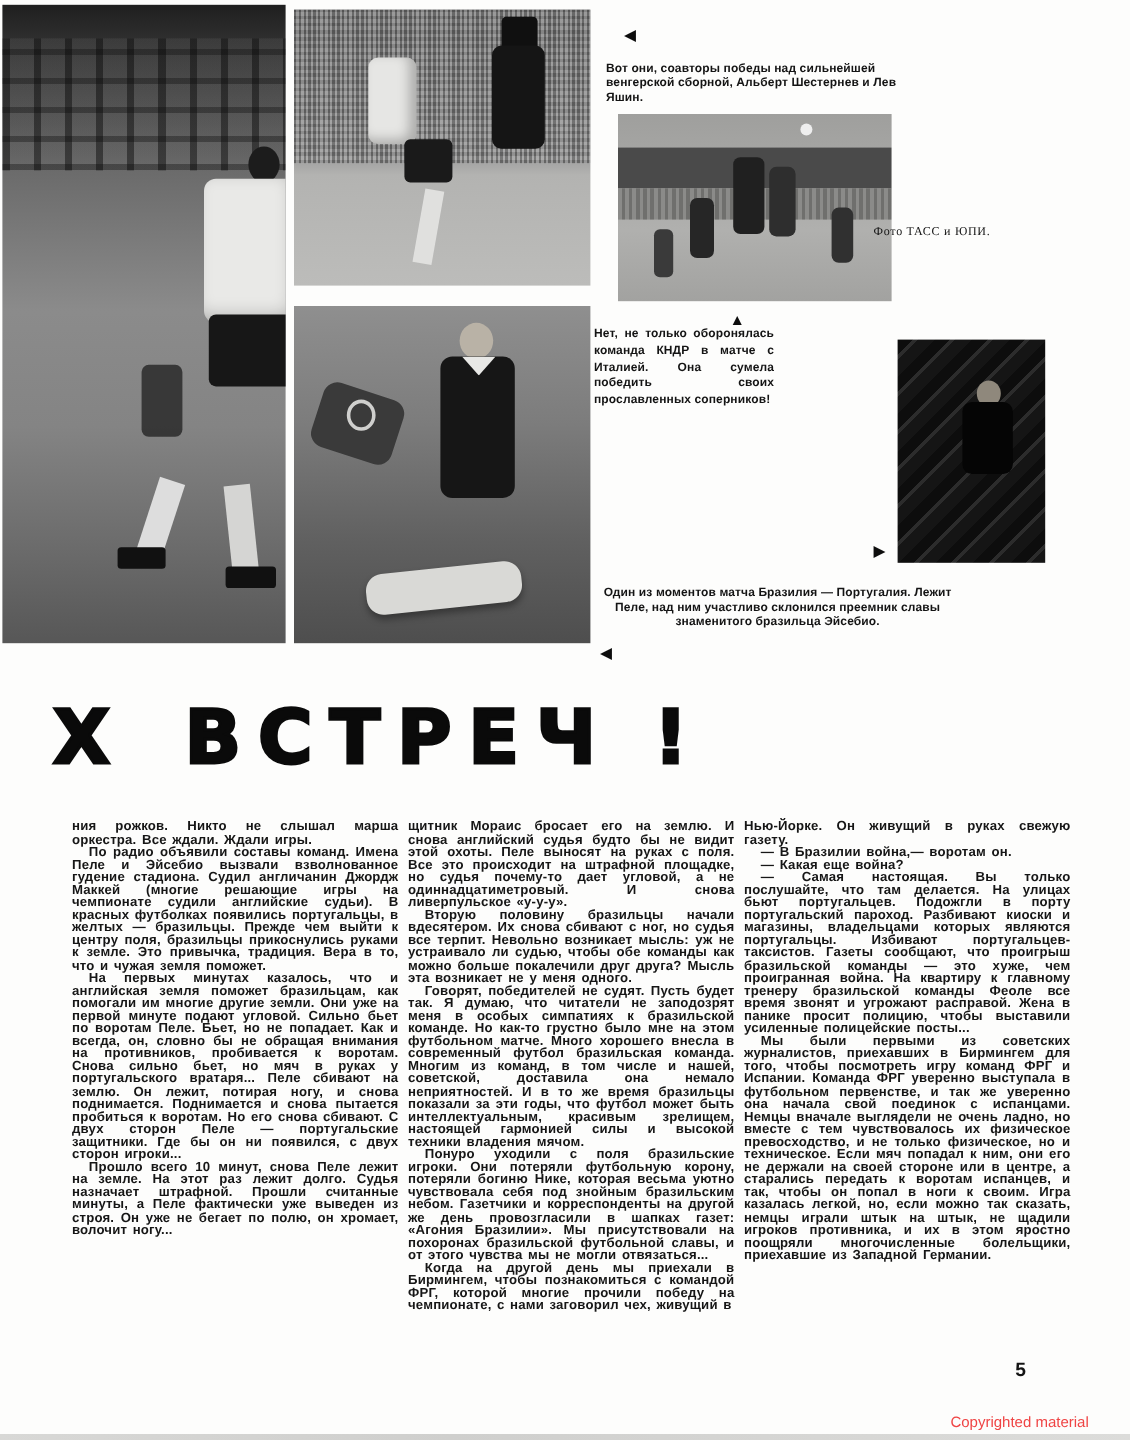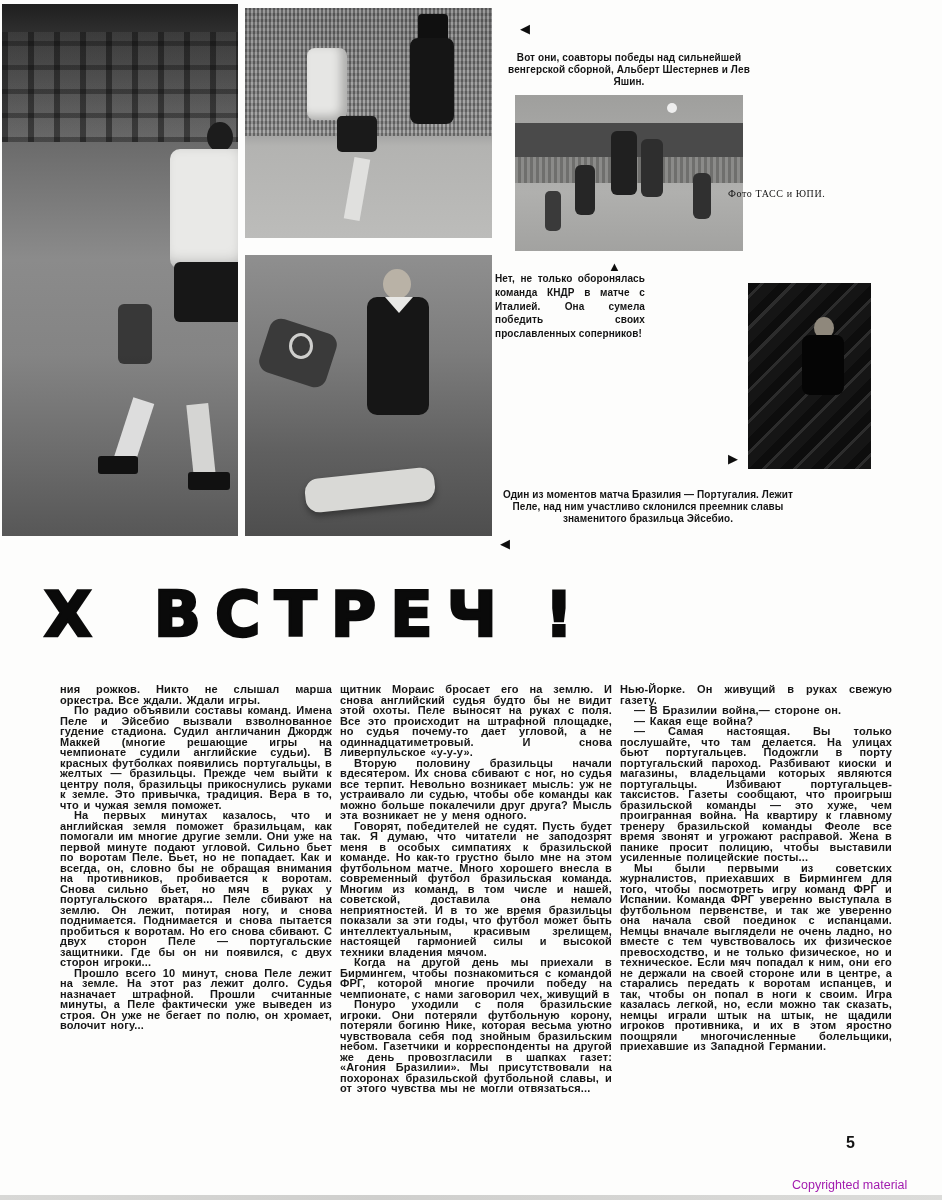--- a/index.html
+++ b/index.html
@@ -57,21 +57,21 @@
   #photo-kndr .p4{left:178px;top:78px;width:18px;height:46px;background:#303030;border-radius:6px;}
   #photo-kndr .p5{left:30px;top:96px;width:16px;height:40px;background:#3a3a3a;border-radius:5px;}
 
   #photo-feola{left:748px;top:283px;width:123px;height:186px;
     background:repeating-linear-gradient(135deg,#0d0d0d 0 9px,#2c2c2c 9px 12px,#151515 12px 22px);}
   #photo-feola .face{left:66px;top:34px;width:20px;height:22px;border-radius:50%;background:#8f887c;}
   #photo-feola .body{left:54px;top:52px;width:42px;height:60px;background:#050505;border-radius:8px;}
 
   
   .cap{position:absolute;font-weight:700;font-size:10px;line-height:12.2px;letter-spacing:.1px;}
-  .cap.center{text-align:center;}
+  .cap.center{}
   .cap.just{text-align:justify;}
   .arrow{position:absolute;font-size:13px;color:#0d0d0d;line-height:1;}
   #cap-topright{left:505px;top:52px;width:248px;}
   #arrow-top{left:520px;top:22px;}
   #photo-credit{left:728px;top:188px;width:170px;font-weight:400;font-size:10px;letter-spacing:.6px;font-family:"Liberation Serif",serif;}
   #cap-kndr{left:495px;top:272px;width:150px;line-height:13.8px;}
   #arrow-kndr{left:608px;top:260px;}
   #cap-feola{left:608px;top:382px;width:138px;line-height:13.8px;}
   #arrow-feola{left:728px;top:452px;}
   #cap-pele{left:492px;top:489px;width:312px;text-align:center;}
@@ -87,21 +87,21 @@
 
   
   #columns{position:absolute;left:60px;top:684px;width:833px;display:flex;gap:8px;}
   .col{width:272px;font-size:11px;line-height:10.5px;font-weight:700;
     text-align:justify;letter-spacing:.15px;word-spacing:1.4px;color:#161616;}
   .col p{margin:0;text-indent:14px;}
   .col p.cont{text-indent:0;}
 
   
   #page-number{position:absolute;left:846px;top:1134px;font-size:16px;font-weight:700;}
-  #copyright{position:absolute;left:792px;top:1178px;font-size:12.5px;color:#a21caf;font-weight:400;}
+  #copyright{position:absolute;left:792px;top:1178px;font-size:12.5px;color:#ef4444;font-weight:400;}
   #bottom-edge{position:absolute;left:0;top:1195px;width:942px;height:5px;
     background:linear-gradient(90deg,#d8d8d6 0%,#cfcfcd 40%,#dcdcda 100%);}
 </style>
 </head>
 <body>
 
 <div id="page">
 
   <div class="photo" id="photo-left">
     <div class="fig scaffold"></div>
@@ -172,26 +172,26 @@
     <div class="col">
         <p class="cont">ния рожков. Никто не слышал марша оркестра. Все ждали. Ждали игры.</p>
         <p>По радио объявили составы команд. Имена Пеле и Эйсебио вызвали взволнованное гудение стадиона. Судил англичанин Джордж Маккей (многие решающие игры на чемпионате судили английские судьи). В красных футболках появились португальцы, в желтых — бразильцы. Прежде чем выйти к центру поля, бразильцы прикоснулись руками к земле. Это привычка, традиция. Вера в то, что и чужая земля поможет.</p>
         <p>На первых минутах казалось, что и английская земля поможет бразильцам, как помогали им многие другие земли. Они уже на первой минуте подают угловой. Сильно бьет по воротам Пеле. Бьет, но не попадает. Как и всегда, он, словно бы не обращая внимания на противников, пробивается к воротам. Снова сильно бьет, но мяч в руках у португальского вратаря... Пеле сбивают на землю. Он лежит, потирая ногу, и снова поднимается. Поднимается и снова пытается пробиться к воротам. Но его снова сбивают. С двух сторон Пеле — португальские защитники. Где бы он ни появился, с двух сторон игроки...</p>
         <p>Прошло всего 10 минут, снова Пеле лежит на земле. На этот раз лежит долго. Судья назначает штрафной. Прошли считанные минуты, а Пеле фактически уже выведен из строя. Он уже не бегает по полю, он хромает, волочит ногу...</p>
       </div>
     <div class="col">
         <p class="cont">щитник Мораис бросает его на землю. И снова английский судья будто бы не видит этой охоты. Пеле выносят на руках с поля. Все это происходит на штрафной площадке, но судья почему-то дает угловой, а не одиннадцатиметровый. И снова ливерпульское «у-у-у».</p>
         <p>Вторую половину бразильцы начали вдесятером. Их снова сбивают с ног, но судья все терпит. Невольно возникает мысль: уж не устраивало ли судью, чтобы обе команды как можно больше покалечили друг друга? Мысль эта возникает не у меня одного.</p>
         <p>Говорят, победителей не судят. Пусть будет так. Я думаю, что читатели не заподозрят меня в особых симпатиях к бразильской команде. Но как-то грустно было мне на этом футбольном матче. Много хорошего внесла в современный футбол бразильская команда. Многим из команд, в том числе и нашей, советской, доставила она немало неприятностей. И в то же время бразильцы показали за эти годы, что футбол может быть интеллектуальным, красивым зрелищем, настоящей гармонией силы и высокой техники владения мячом.</p>
+        <p>Понуро уходили с поля бразильские игроки. Они потеряли футбольную корону, потеряли богиню Нике, которая весьма уютно чувствовала себя под знойным бразильским небом. Газетчики и корреспонденты на другой же день провозгласили в шапках газет: «Агония Бразилии». Мы присутствовали на похоронах бразильской футбольной славы, и от этого чувства мы не могли отвязаться...</p>
         <p>Когда на другой день мы приехали в Бирмингем, чтобы познакомиться с командой ФРГ, которой многие прочили победу на чемпионате, с нами заговорил чех, живущий в</p>
-        <p>Понуро уходили с поля бразильские игроки. Они потеряли футбольную корону, потеряли богиню Нике, которая весьма уютно чувствовала себя под знойным бразильским небом. Газетчики и корреспонденты на другой же день провозгласили в шапках газет: «Агония Бразилии». Мы присутствовали на похоронах бразильской футбольной славы, и от этого чувства мы не могли отвязаться...</p>
       </div>
     <div class="col">
         <p class="cont">Нью-Йорке. Он живущий в руках свежую газету.</p>
-        <p>— В Бразилии война,— стороне он.</p>
+        <p>— В Бразилии война,— воротам он.</p>
         <p>— Какая еще война?</p>
         <p>— Самая настоящая. Вы только послушайте, что там делается. На улицах бьют португальцев. Подожгли в порту португальский пароход. Разбивают киоски и магазины, владельцами которых являются португальцы. Избивают португальцев-таксистов. Газеты сообщают, что проигрыш бразильской команды — это хуже, чем проигранная война. На квартиру к главному тренеру бразильской команды Феоле все время звонят и угрожают расправой. Жена в панике просит полицию, чтобы выставили усиленные полицейские посты...</p>
         <p>Мы были первыми из советских журналистов, приехавших в Бирмингем для того, чтобы посмотреть игру команд ФРГ и Испании. Команда ФРГ уверенно выступала в футбольном первенстве, и так же уверенно она начала свой поединок с испанцами. Немцы вначале выглядели не очень ладно, но вместе с тем чувствовалось их физическое превосходство, и не только физическое, но и техническое. Если мяч попадал к ним, они его не держали на своей стороне или в центре, а старались передать к воротам испанцев, и так, чтобы он попал в ноги к своим. Игра казалась легкой, но, если можно так сказать, немцы играли штык на штык, не щадили игроков противника, и их в этом яростно поощряли многочисленные болельщики, приехавшие из Западной Германии.</p>
       </div>
   </div>
 
   <div id="page-number">5</div>
   <div id="copyright">Copyrighted material</div>
   <div id="bottom-edge"></div>
 </div>

